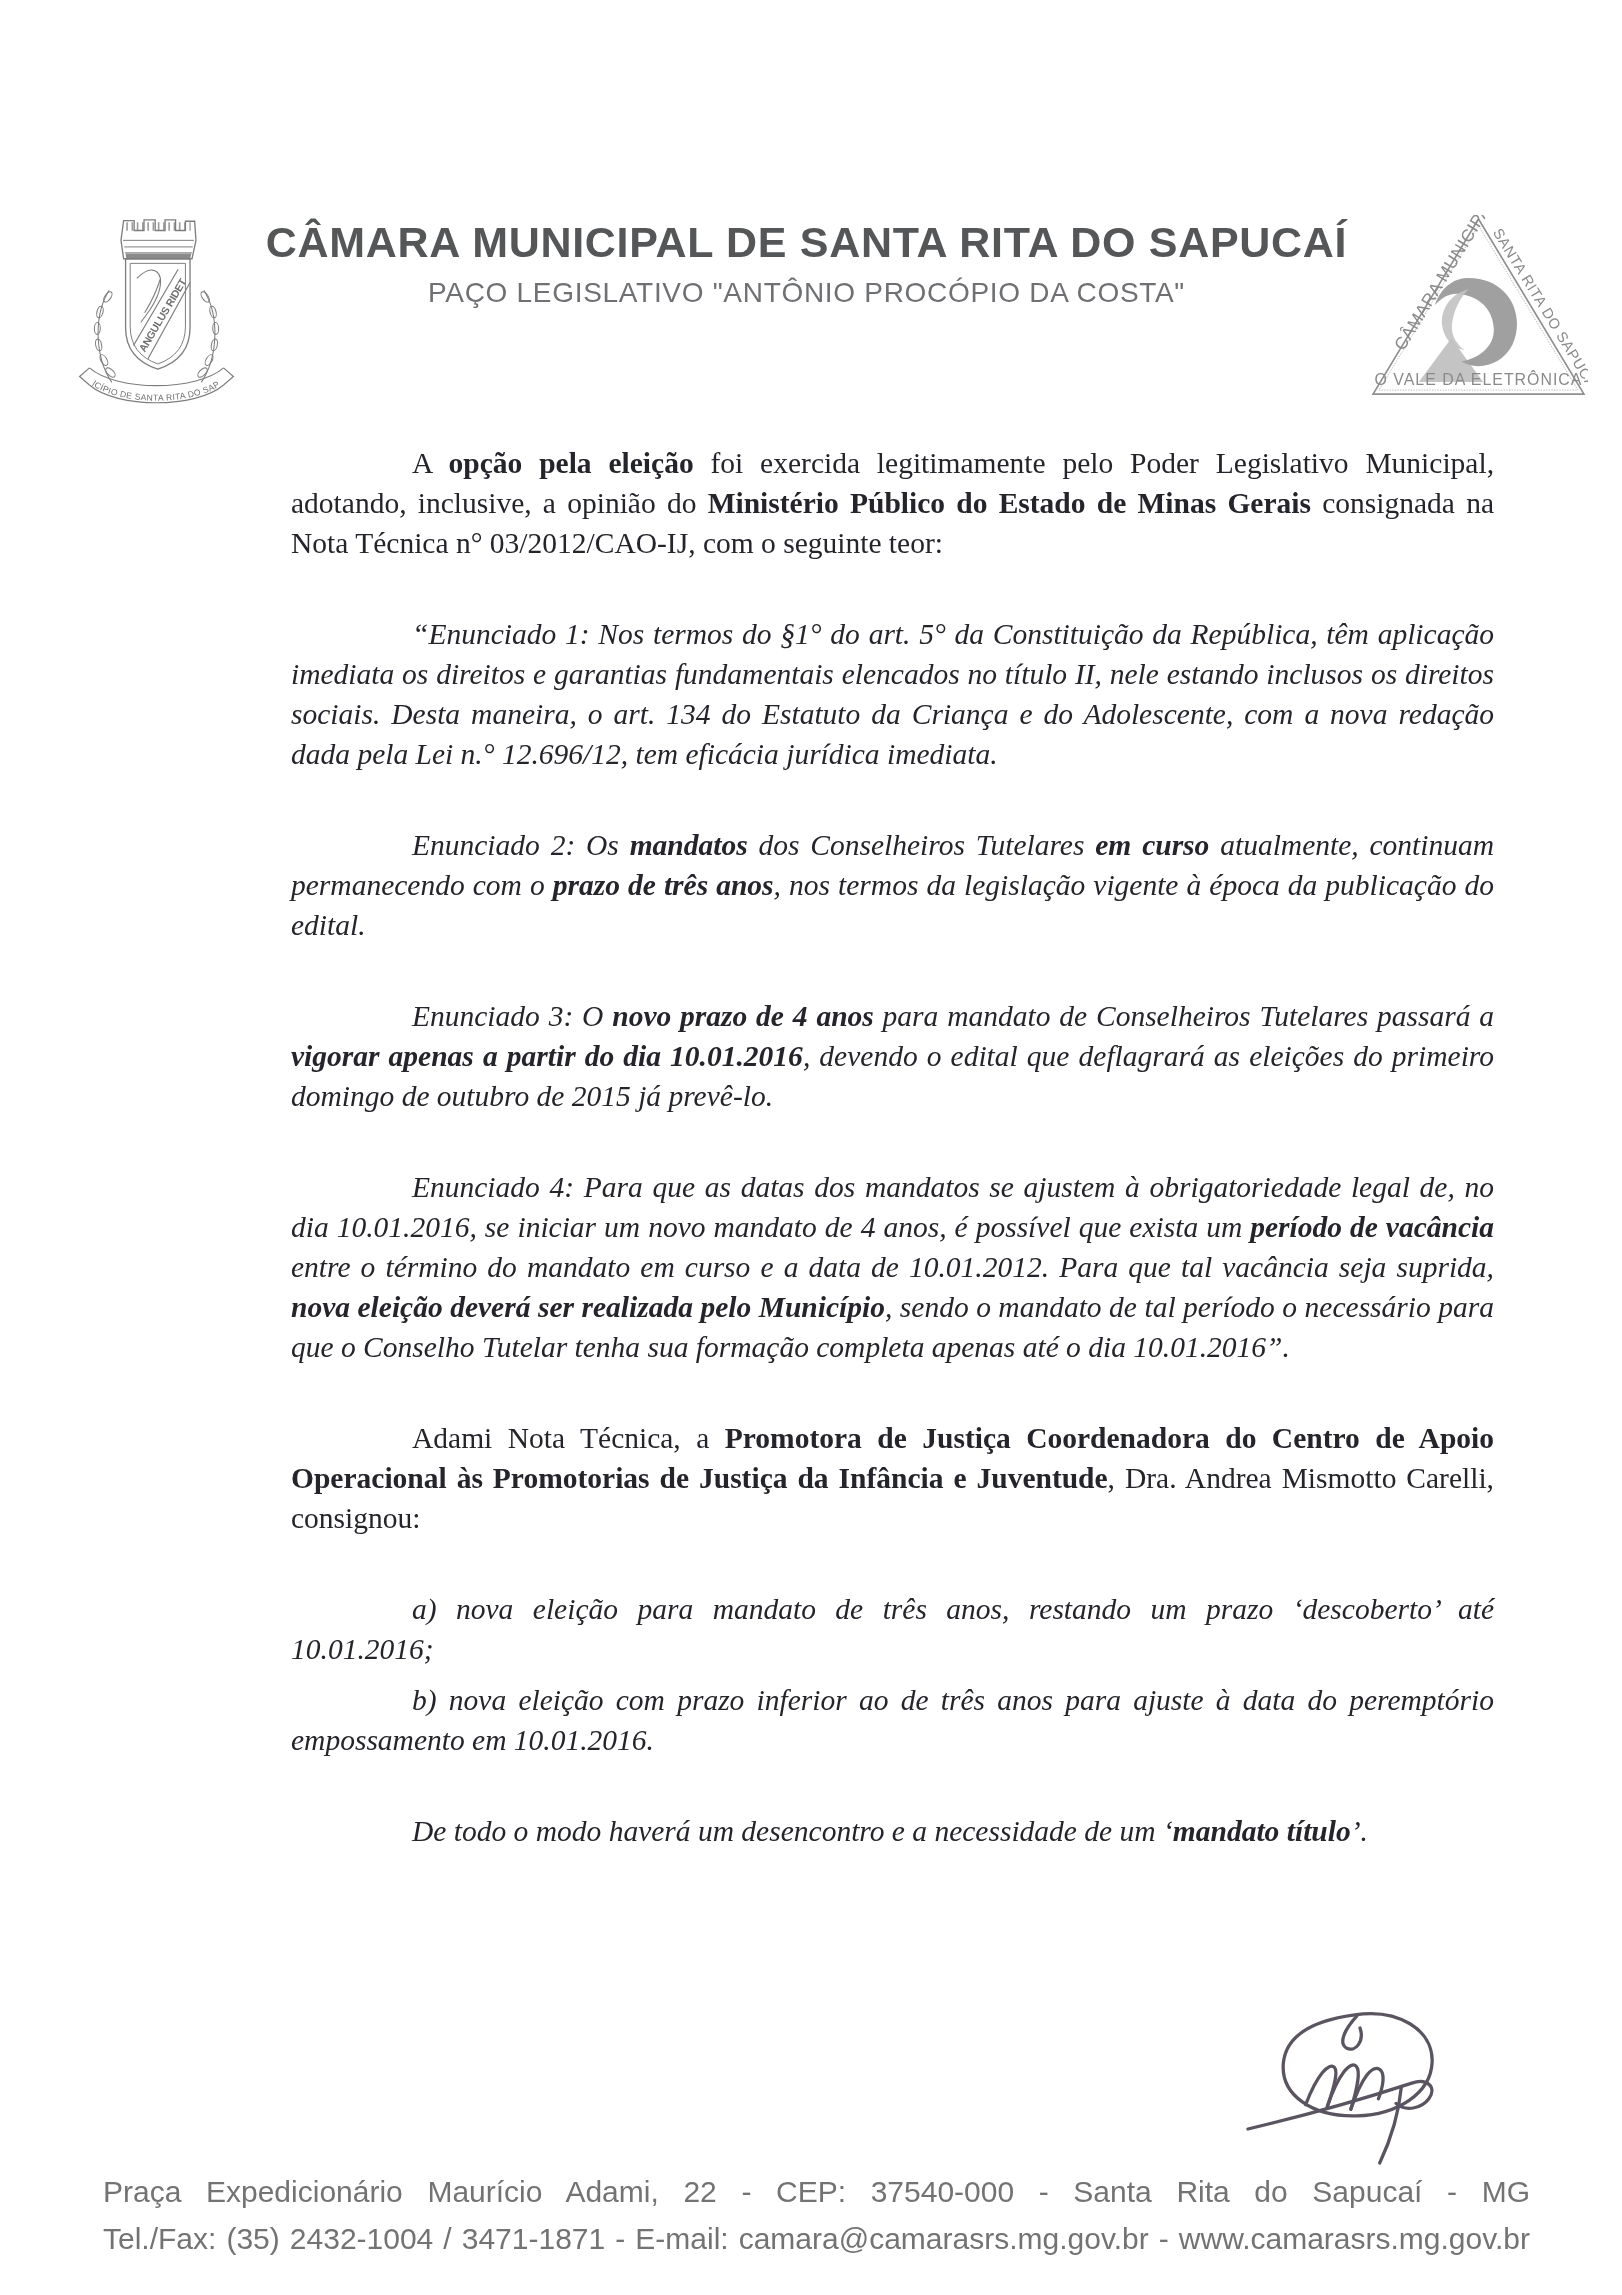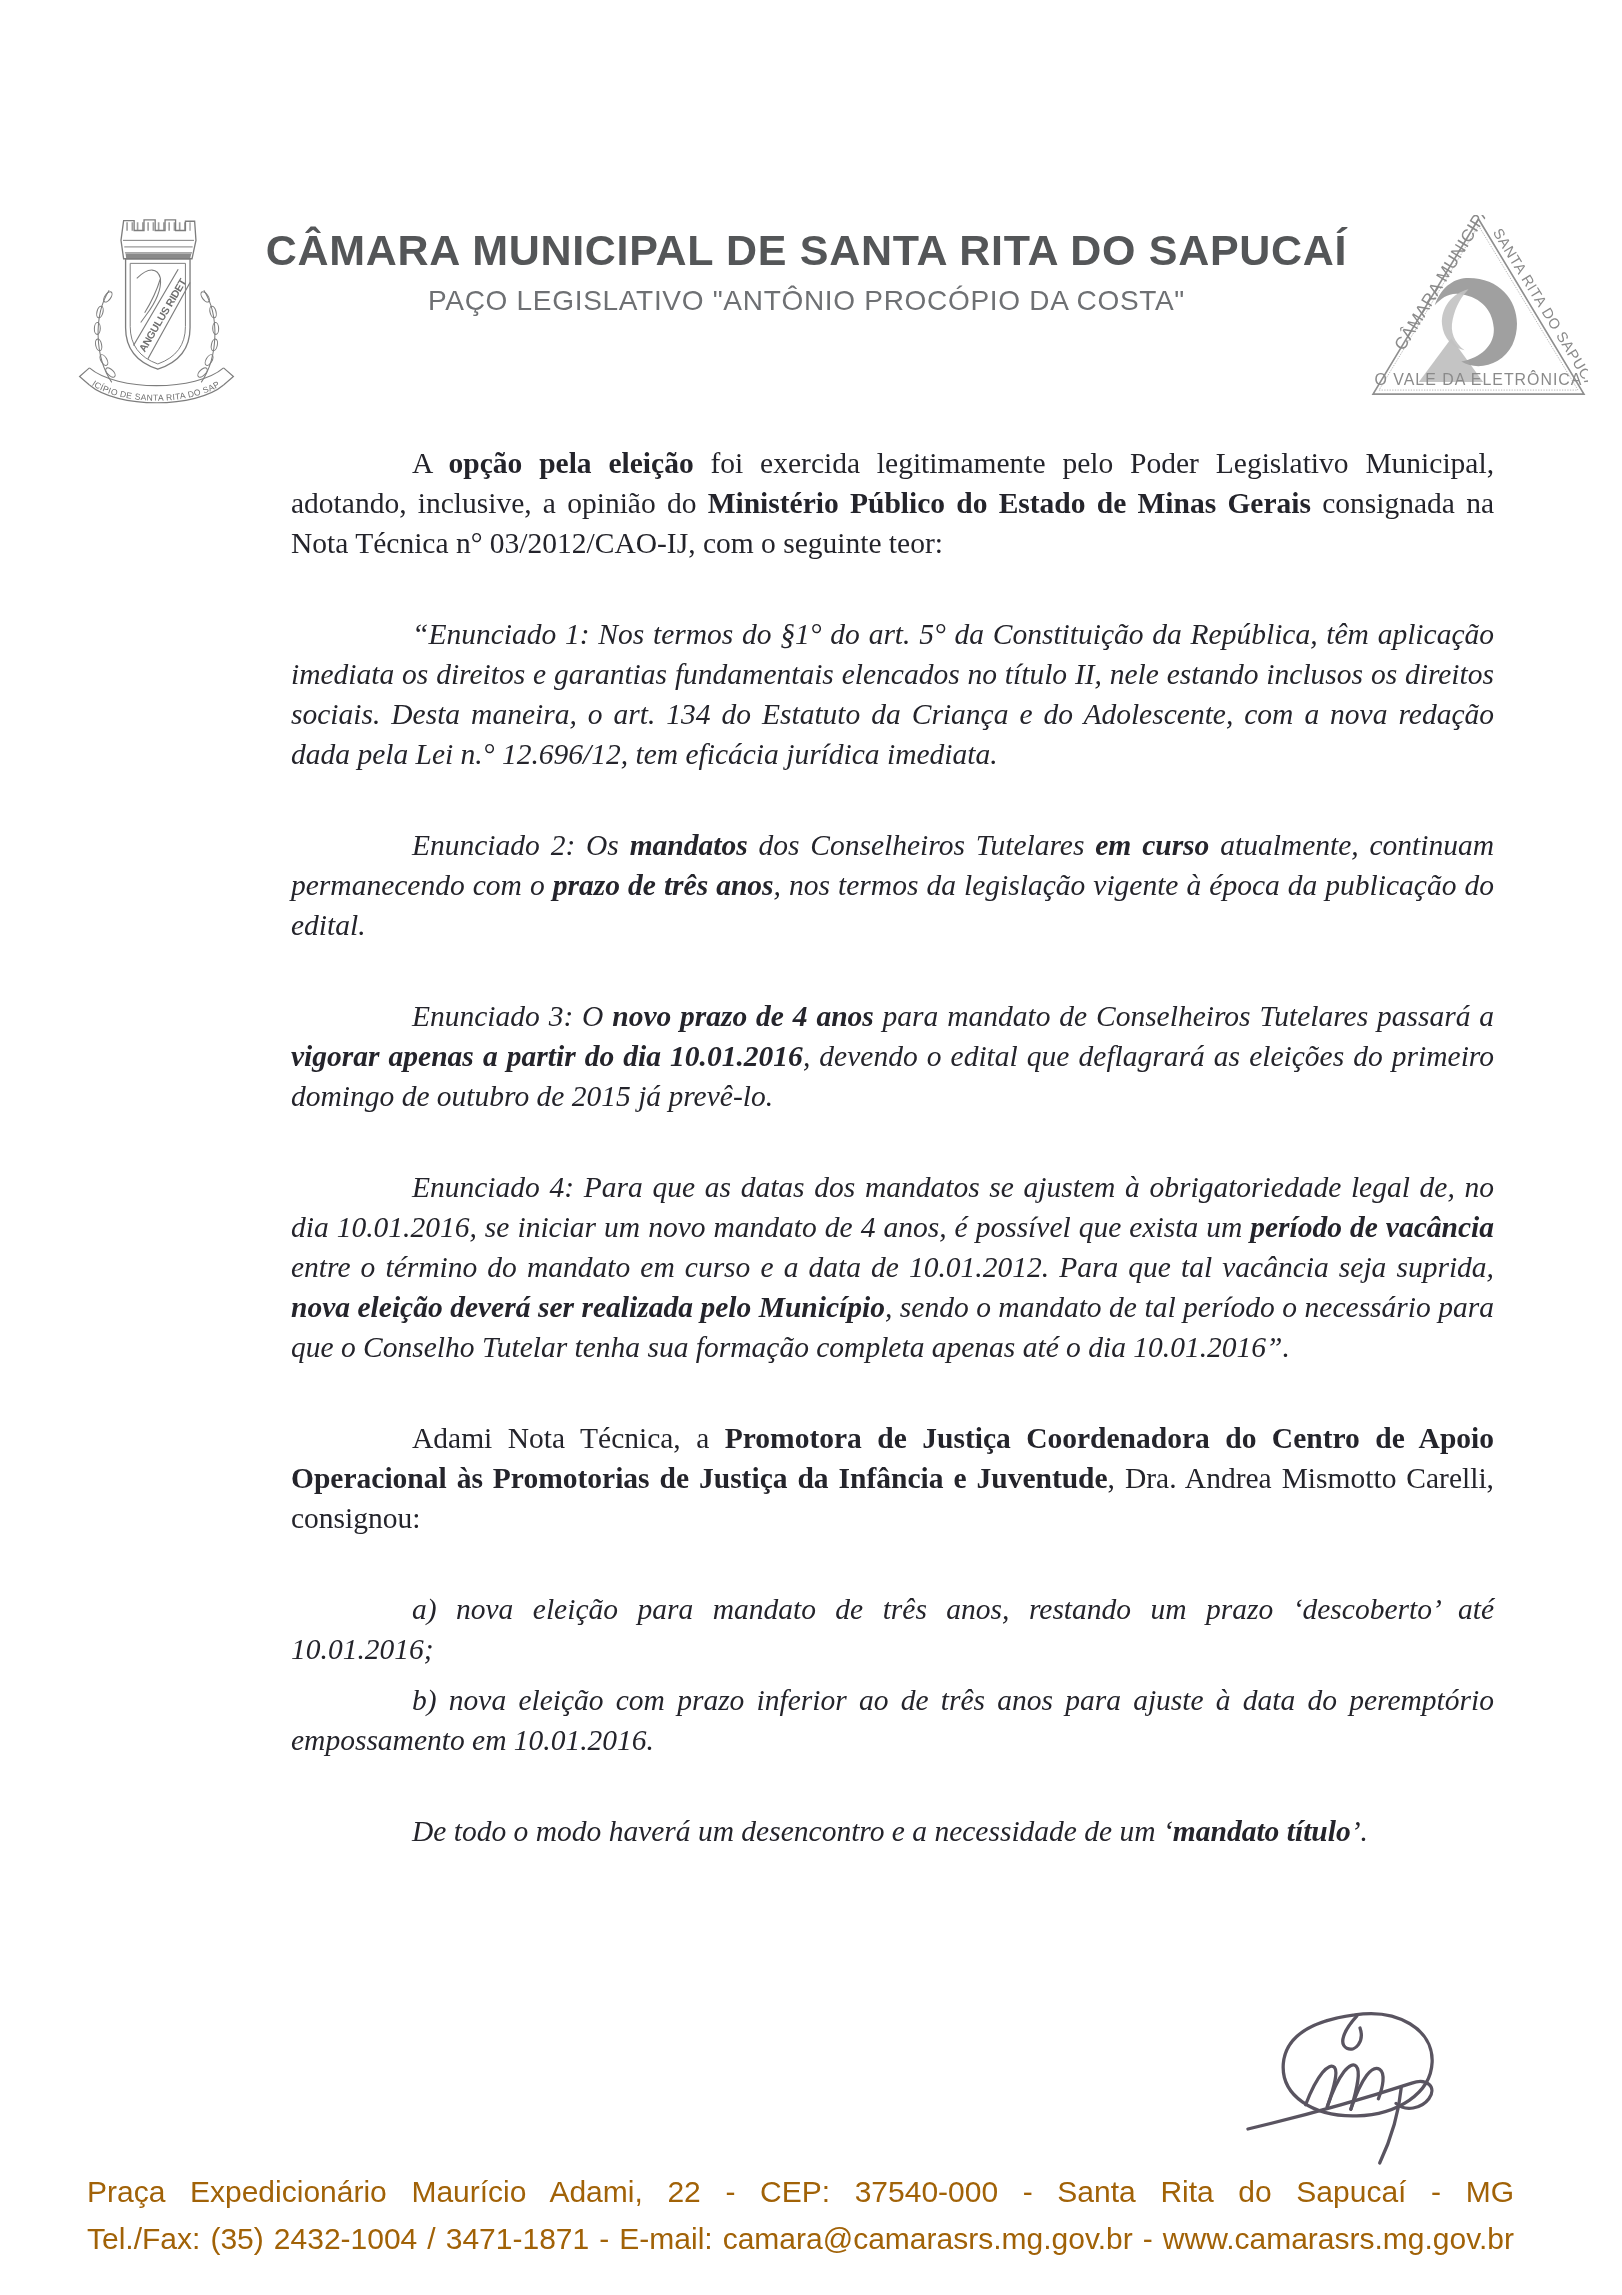--- a/index.html
+++ b/index.html
@@ -3,41 +3,41 @@
 <meta charset="utf-8">
 <style>
   html,body{margin:0;padding:0;}
   body{width:1623px;height:2295px;background:#ffffff;position:relative;
        font-family:"Liberation Serif","DejaVu Serif",serif;}
   .page{position:absolute;inset:0;background:#ffffff;overflow:hidden;}
 
   
   .head-text{position:absolute;left:245px;top:220px;width:1123px;text-align:center;
              font-family:"Liberation Sans","DejaVu Sans",sans-serif;}
-  .title{font-size:43px;font-weight:bold;color:#545658;letter-spacing:0.7px;margin:8px;line-height:1.05;}
+  .title{font-size:43px;font-weight:bold;color:#545658;letter-spacing:0.7px;margin:0;line-height:1.05;}
   .subtitle{margin-top:11.8px;font-size:28px;color:#6e7073;letter-spacing:0.7px;}
 
   .coat-svg{position:absolute;left:71px;top:193px;}
   .tri-svg{position:absolute;left:1369px;top:215px;}
 
   
   .doc-body{position:absolute;left:291px;top:432px;width:1203px;color:#24242b;}
   .para{font-size:29.5px;line-height:40px;text-align:justify;text-indent:121px;
         margin:11px 0 51px 0;}
   .it{font-style:italic;}
   .tight{margin-bottom:0;}
   .b{font-weight:bold;}
 
   
   .sig-svg{position:absolute;left:1240px;top:1990px;}
 
   
-  .footer{position:absolute;left:87px;top:2168px;width:1427px;
+  .footer{position:absolute;left:103px;top:2168px;width:1427px;
           font-family:"Liberation Sans","DejaVu Sans",sans-serif;
-          font-size:30px;line-height:47px;color:#a16207;}
+          font-size:30px;line-height:47px;color:#737373;}
   .f-line{text-align:justify;text-align-last:justify;}
 
   svg text{font-family:"Liberation Sans","DejaVu Sans",sans-serif;}
 </style>
 </head>
 <body>
 
 <div class="page">
 
   <header>

